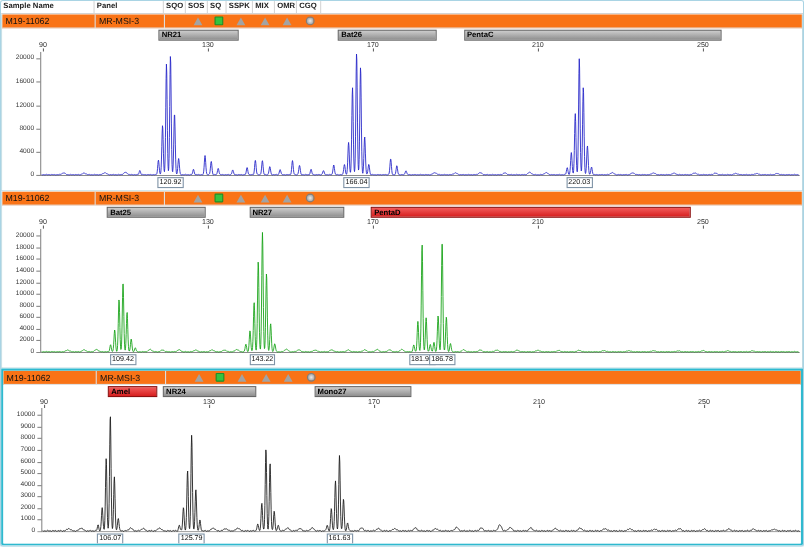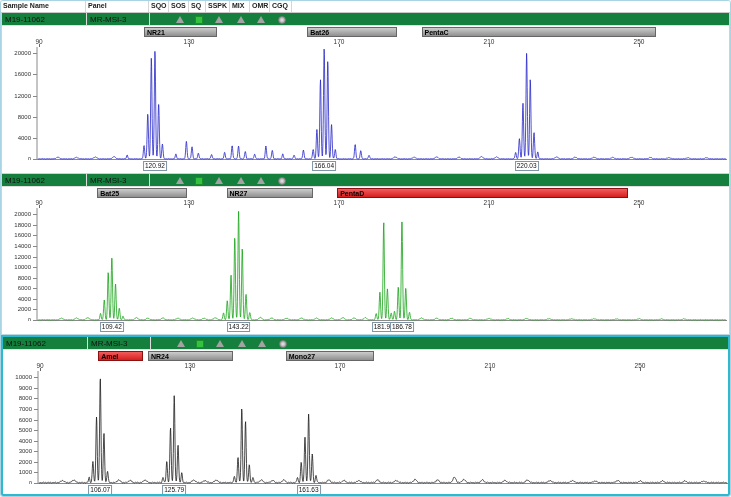--- a/index.html
+++ b/index.html
@@ -7,21 +7,21 @@
   .window { width:731px; height:497px; border:1px solid #a9d4e4; border-radius:3px; background:#fdfdfd; overflow:hidden; }
 
   .top-header { display:flex; height:12px; background:#ffffff; border-bottom:1px solid #c9c9c9; }
   .hcell { font-size:7px; font-weight:bold; color:#222; border-right:1px solid #d6d6d6;
            padding:1px 2px; white-space:nowrap; overflow:hidden; flex:0 0 auto; }
   .hcell.fill { flex:1 1 auto; border-right:none; }
 
   .panel { height:161px; background:#fff; border:1px solid #bcd9e2; border-top:none; position:relative; overflow:hidden; }
   .panel.selected { border:2px solid #2fb9cf; }
 
-  .info-row { display:flex; height:13px; background:#15803d; border-bottom:1px solid #e0e0e0; align-items:flex-start; }
+  .info-row { display:flex; height:13px; background:#f97316; border-bottom:1px solid #e0e0e0; align-items:center; }
   .info-cell { font-size:8px; color:#111; padding:0 3px; white-space:nowrap; overflow:hidden;
                border-right:1px solid #ddd; height:13px; line-height:13px; flex:0 0 auto; }
   .flag-icons { display:flex; height:13px; align-items:center; }
   .fcell { display:flex; justify-content:center; align-items:center; height:13px; flex:0 0 auto; }
   .icon-tri { width:0; height:0; border-left:4px solid transparent; border-right:4px solid transparent;
               border-bottom:7px solid #a3a3a3; display:inline-block; }
   .icon-sq  { width:8px; height:8px; background:#35c33f; border:1px solid #1d8f28; border-radius:1px; display:inline-block; }
   .icon-sph { width:8px; height:8px; border-radius:50%; border:1px solid #7d7d7d;
               background:radial-gradient(circle at 3px 3px, #eaeaea, #8a8a8a); display:inline-block; }
   .icon-none{ width:8px; height:8px; display:inline-block; }

